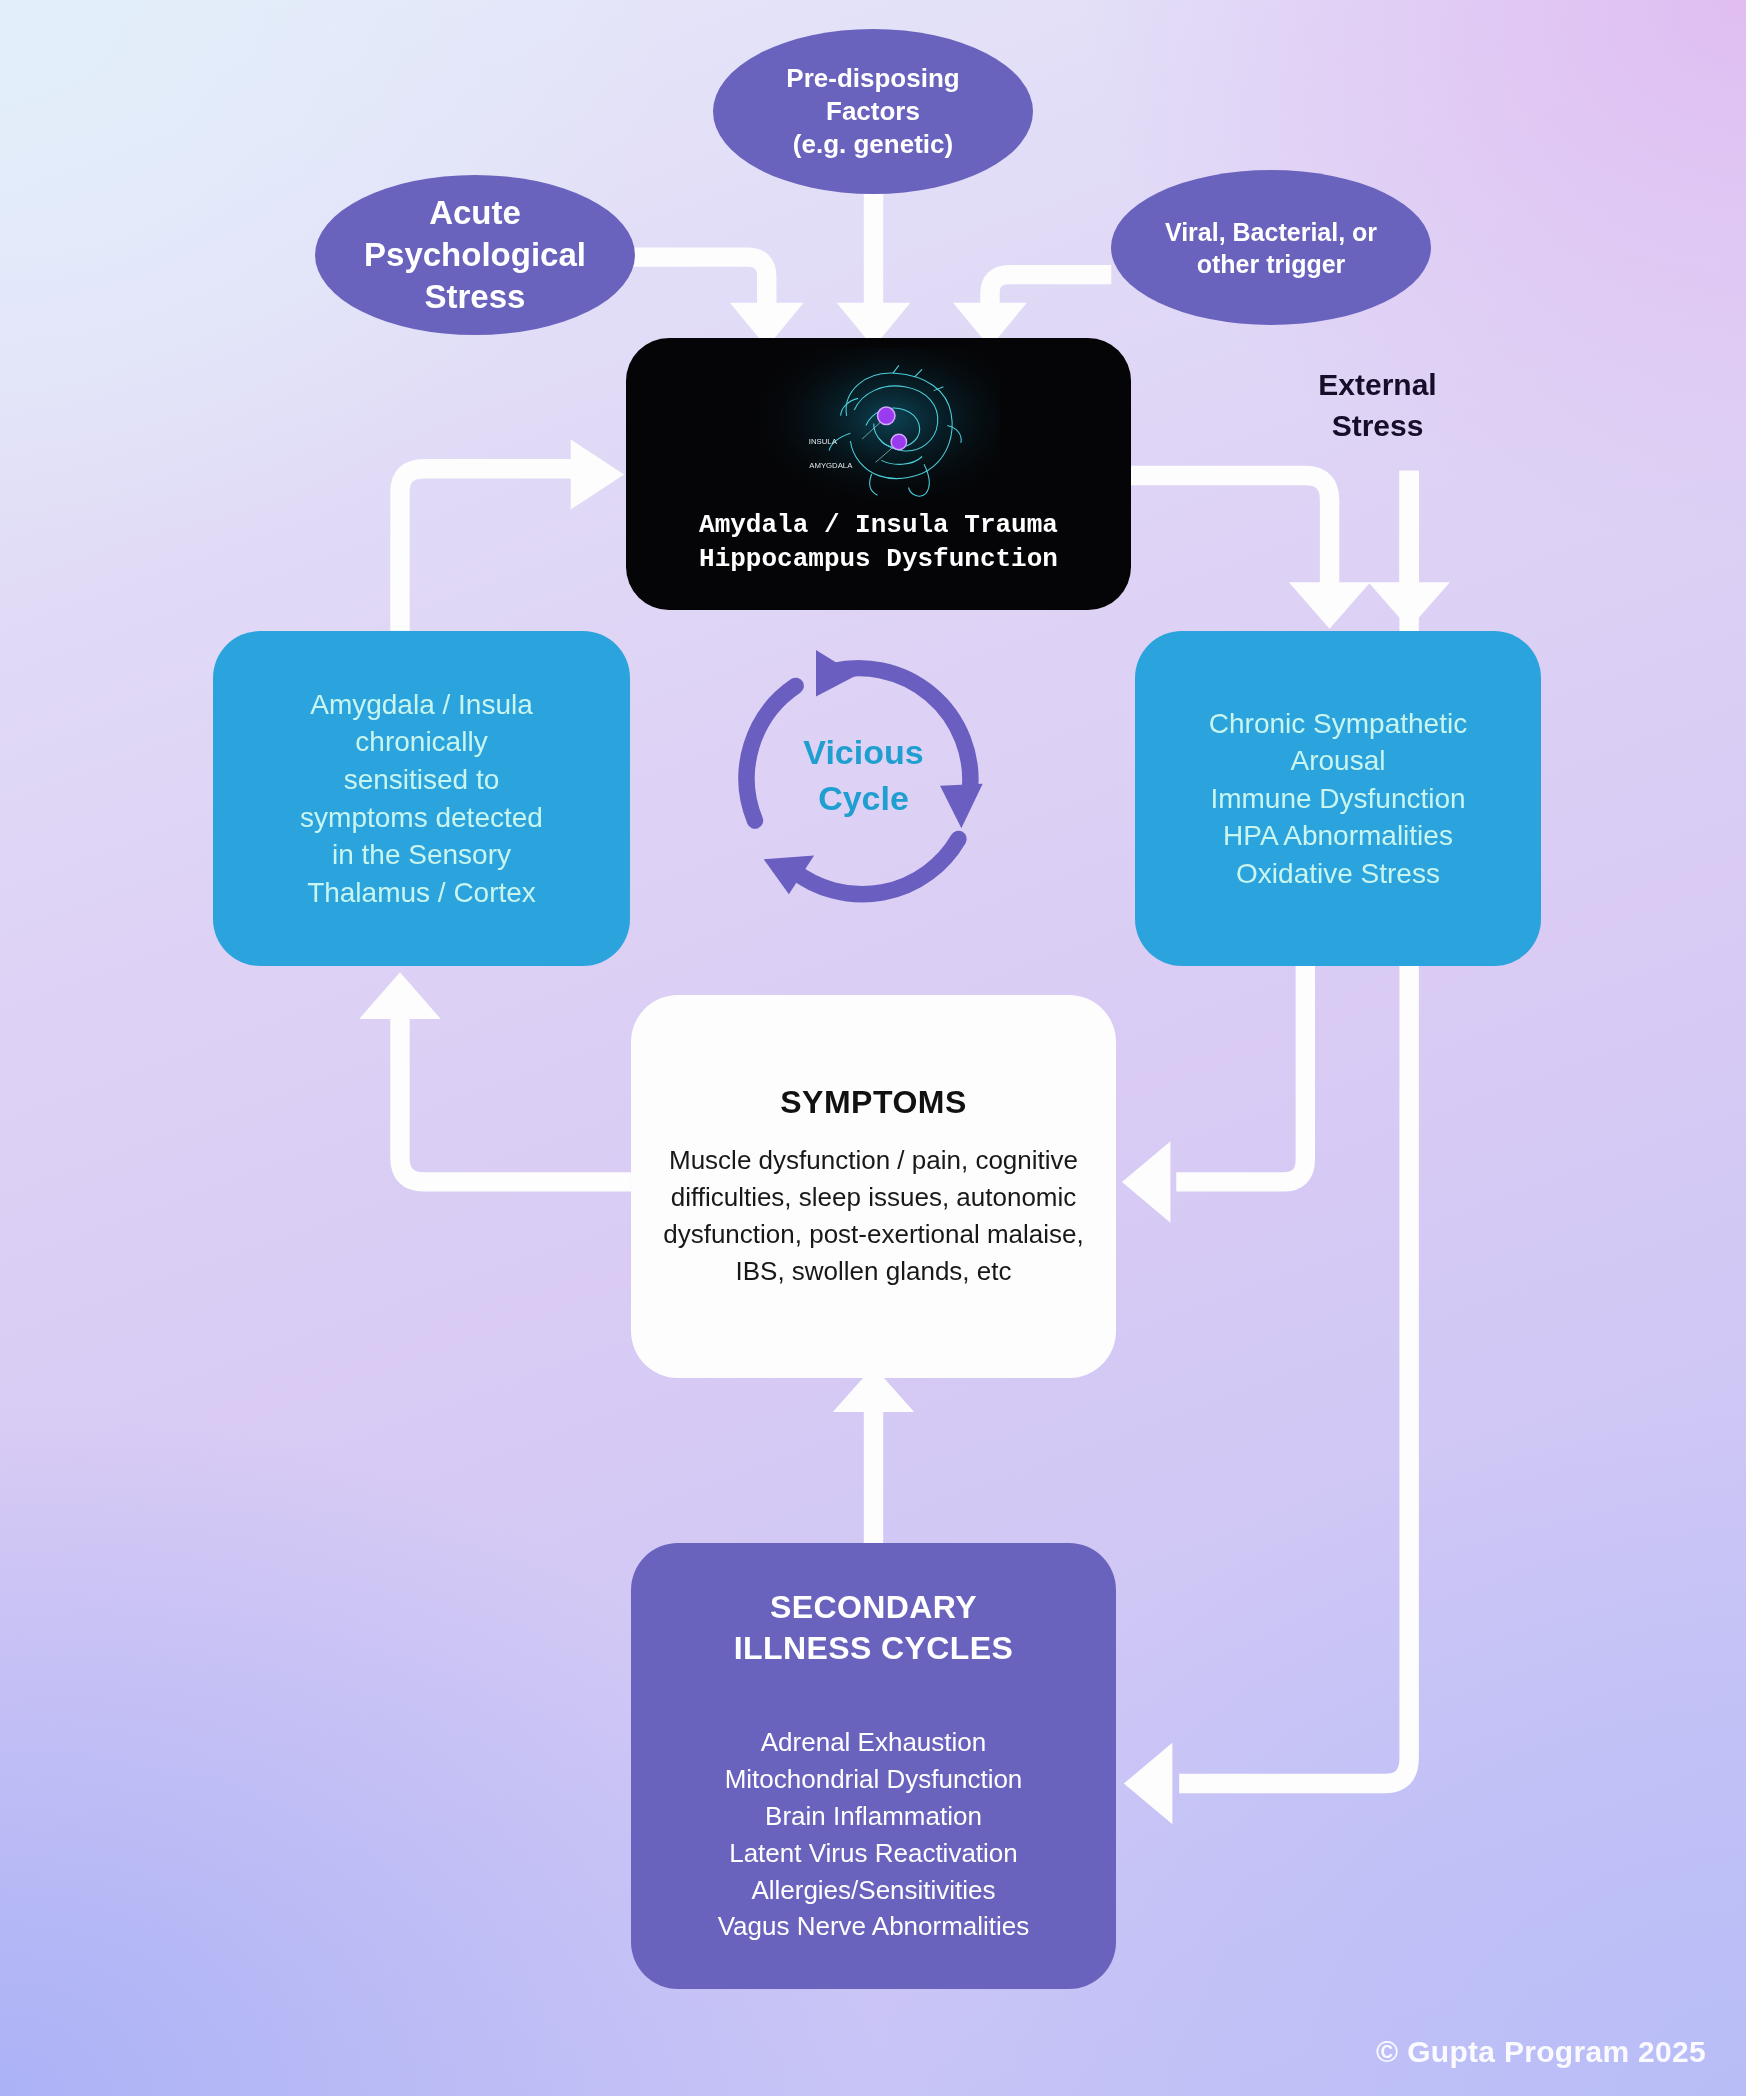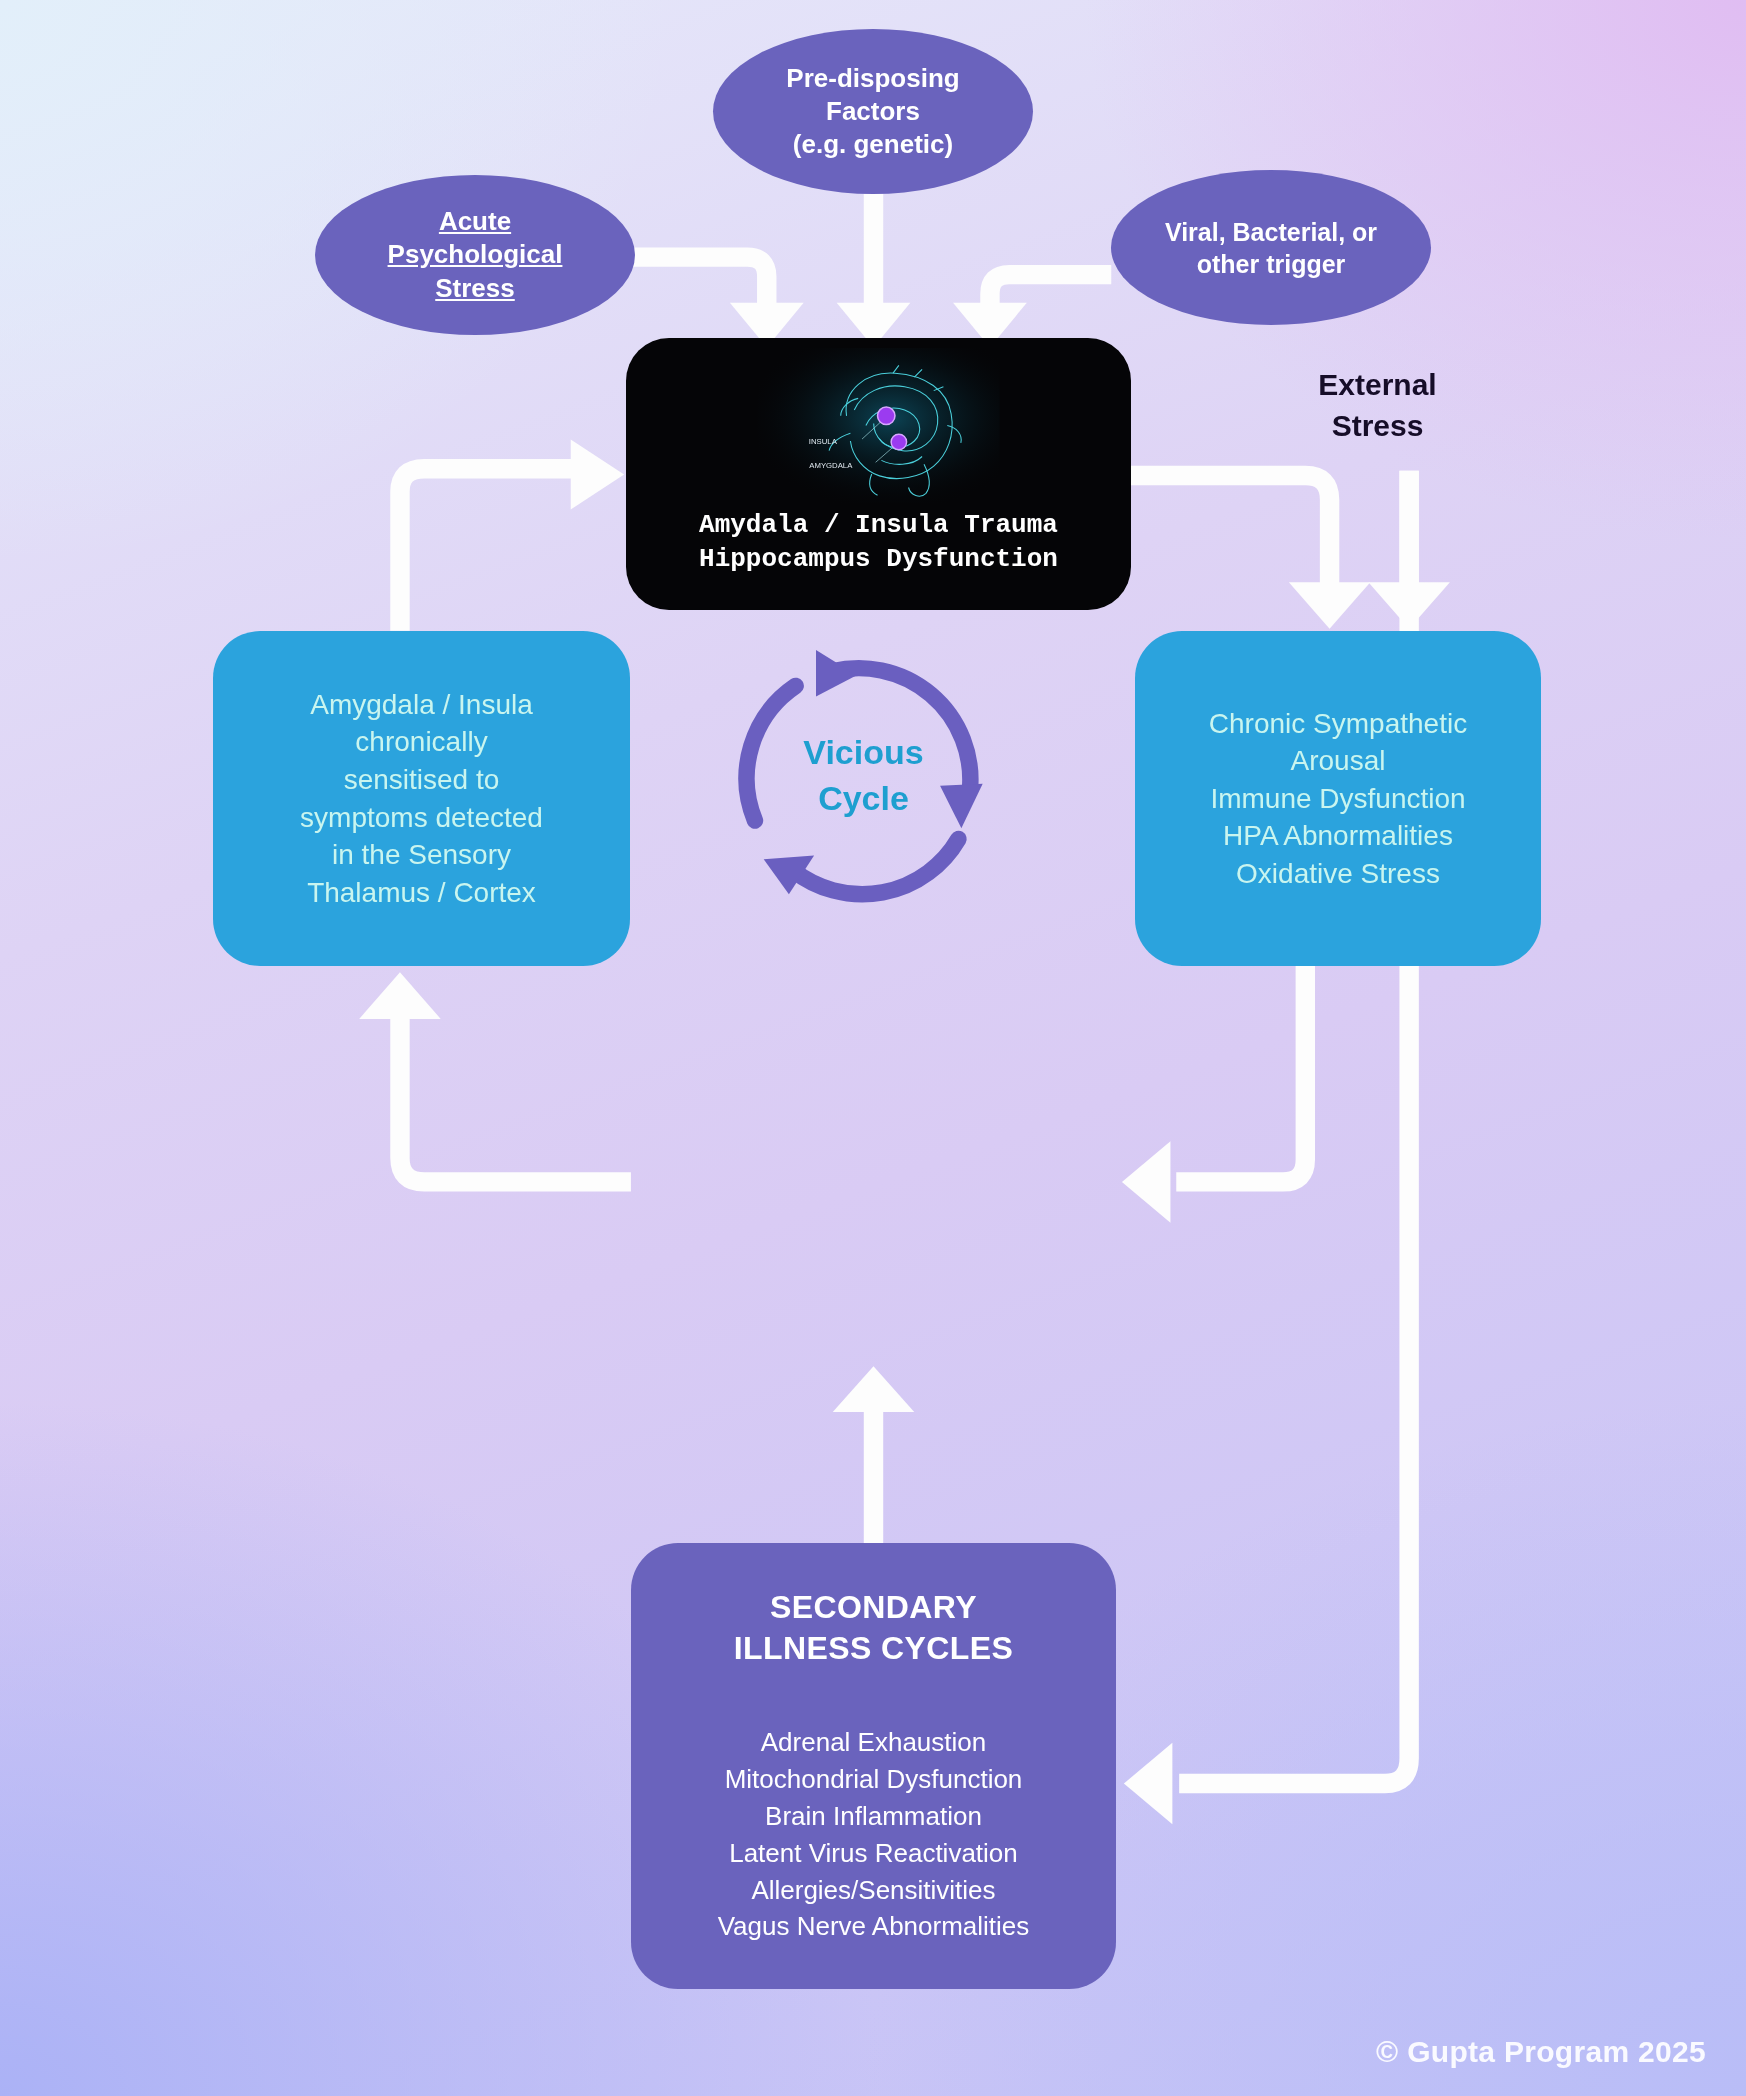--- a/index.html
+++ b/index.html
@@ -17,21 +17,21 @@
       linear-gradient(160deg,#e6e9fa 0%,#ded3f5 35%,#d9cbf4 55%,#c2c2f7 100%);
   }
   svg#wires{position:absolute;left:0;top:0;width:1747px;height:2096px;}
 
   .node{position:absolute;box-sizing:border-box;display:flex;flex-direction:column;
         align-items:center;justify-content:center;text-align:center;}
 
   
   .ellipse{border-radius:50%;background:#6a63bd;color:#ffffff;font-weight:700;line-height:1.28;}
   #ell-predisposing{left:713px;top:29px;width:320px;height:165px;font-size:26px;}
-  #ell-acute{left:315px;top:175px;width:320px;height:160px;font-size:26px;text-decoration:underline;}
+  #ell-acute{left:315px;top:175px;width:320px;height:160px;font-size:33px;}
   #ell-viral{left:1111px;top:170px;width:320px;height:155px;font-size:25px;}
 
   
   #brain-box{left:626px;top:338px;width:505px;height:272px;background:#050507;
              border-radius:43px;justify-content:flex-start;padding-top:10px;overflow:hidden;}
   #brain-img{width:243px;height:155px;position:relative;}
   #brain-caption{color:#ffffff;font-weight:700;font-size:26px;line-height:1.3;margin-top:6px;font-family:Liberation Mono, monospace;}
 
   
   .bluebox{background:#2ba3dd;border-radius:47px;color:#c9f5ef;line-height:1.34;font-size:28px;}
@@ -215,20 +215,24 @@
       <g fill="#6a5fc0">
         <polygon points="96,10 138,36 96,58"></polygon>
         <polygon points="268,148 246,194 224,150"></polygon>
         <polygon points="42,226 94,222 68,262"></polygon>
       </g>
     </svg>
     <div id="vicious-label" style="white-space:pre-line">Vicious
 Cycle</div>
   </div>
 
+  <div class="node" id="box-symptoms">
+    <div id="symptoms-title">SYMPTOMS</div>
+    <div id="symptoms-body">Muscle dysfunction / pain, cognitive difficulties, sleep issues, autonomic dysfunction, post-exertional malaise, IBS, swollen glands, etc</div>
+  </div>
 
   <div class="node" id="box-secondary">
     <div id="secondary-title" style="white-space:pre-line">SECONDARY
 ILLNESS CYCLES</div>
     <div id="secondary-body" style="white-space:pre-line">Adrenal Exhaustion
 Mitochondrial Dysfunction
 Brain Inflammation
 Latent Virus Reactivation
 Allergies/Sensitivities
 Vagus Nerve Abnormalities</div>

